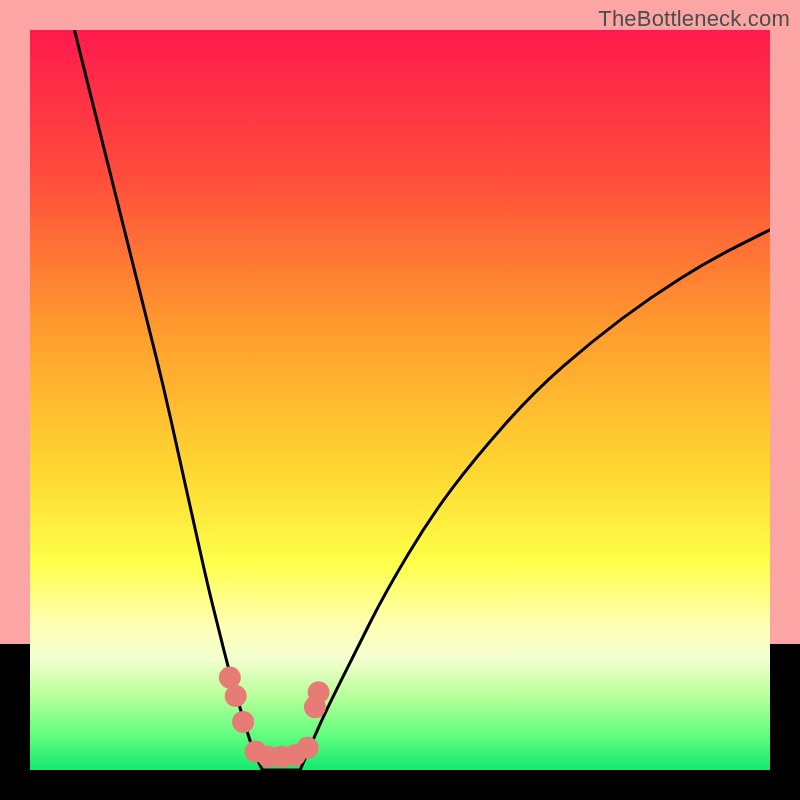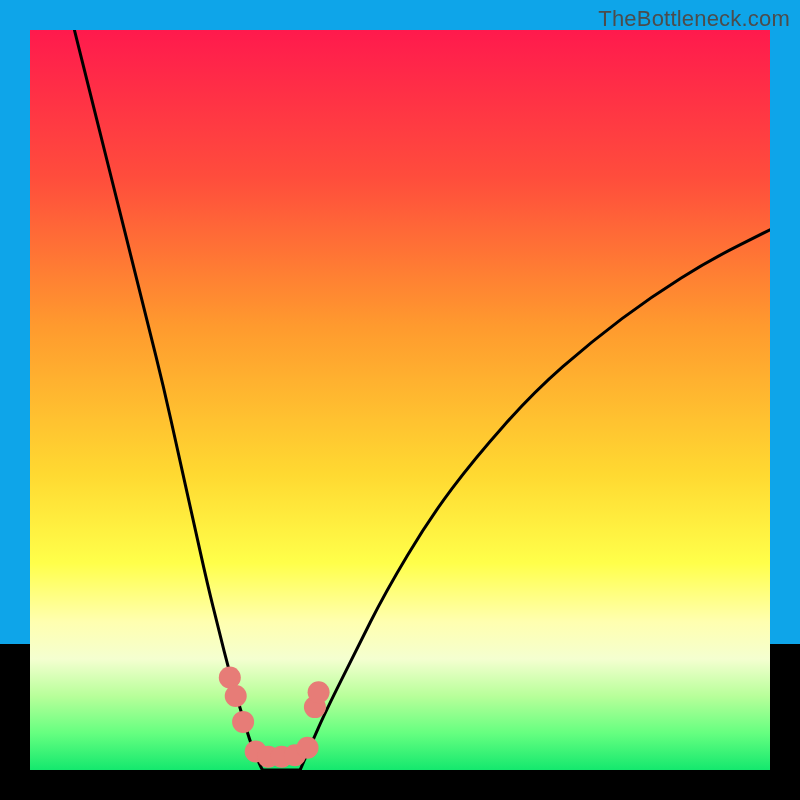--- a/index.html
+++ b/index.html
@@ -7,21 +7,21 @@
     padding: 0;
     width: 800px;
     height: 800px;
     background: #000;
     font-family: Arial, Helvetica, sans-serif;
   }
   .frame {
     position: relative;
     width: 800px;
     height: 644px;
-    background: #0ea5e9;
+    background: #fca5a5;
   }
   .plot-area {
     position: absolute;
     left: 30px;
     top: 30px;
     width: 740px;
     height: 740px;
     overflow: hidden;
   }
   .gradient-bg {

